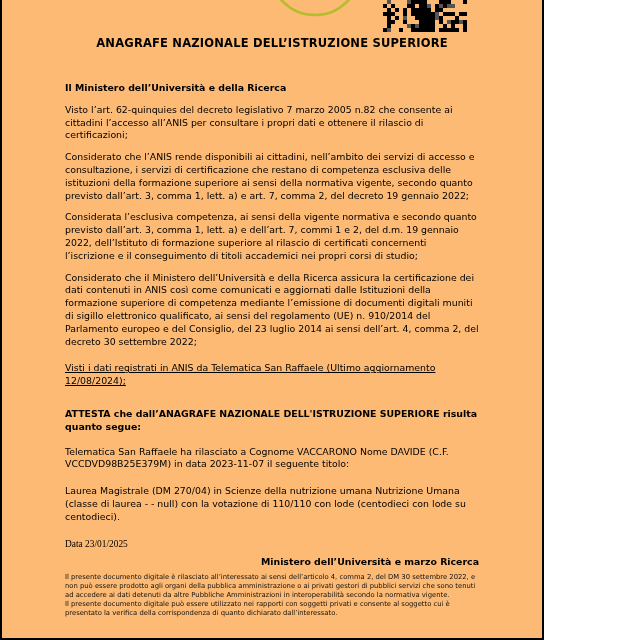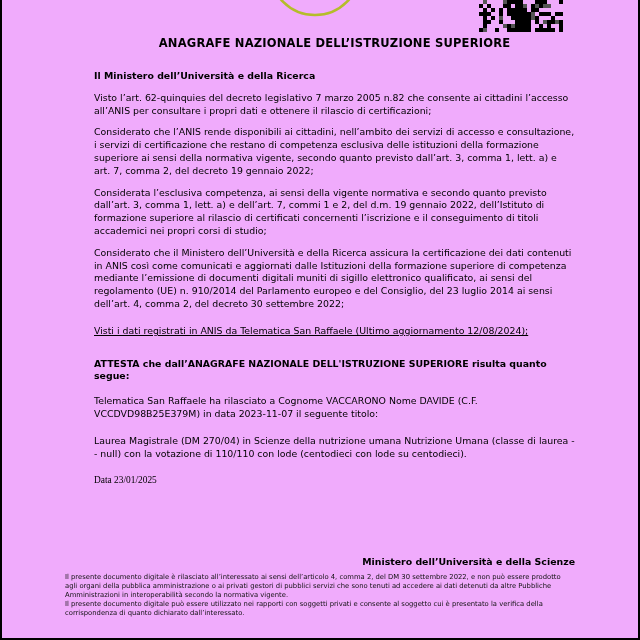--- a/index.html
+++ b/index.html
@@ -1,43 +1,42 @@
 <!DOCTYPE html>
 <html><head>
 <meta charset="utf-8">
 <style>
   html,body{margin:0;padding:0;background:#fff;}
   .page{
     position:relative;
-    width:640px;height:640px;
+    width:544px;height:640px;
     box-sizing:border-box;
-    background:#f0abfc;
+    background:#fdba74;
     border-left:2px solid #000;
     border-right:2px solid #000;
     border-bottom:2px solid #000;
     overflow:hidden;
     font-family:"DejaVu Sans","Liberation Sans",sans-serif;
     color:#000;
-    padding-left:29px;
   }
   .content{padding:0 63px;}
   .title{
     margin:36px 0 0 0;
     text-align:center;
     font-size:11.5px;
     font-weight:bold;
     letter-spacing:.2px;
   }
   .para{
     margin:0 0 9px 0;
     font-size:9.4px;
     line-height:12.8px;
     text-align:left;
   }
-  .intro{margin-top:20px;font-weight:bold;}
+  .intro{margin-top:32px;font-weight:bold;}
   .first-recital{margin-top:4px;}
   .underline{text-decoration:underline;margin-top:14px;}
   .attesta{margin-top:20px;font-weight:bold;}
   .issue{margin-top:12px;}
   .degree{margin-top:14px;}
   .dateline{margin-top:14px;font-family:Liberation Serif, serif;}
   .signature{
     position:absolute;
     top:556px;right:63px;
     font-size:9.4px;
@@ -263,20 +262,20 @@
     <p class="para underline">Visti i dati registrati in ANIS da Telematica San Raffaele (Ultimo aggiornamento 12/08/2024);</p>
 
     <p class="para attesta">ATTESTA che dall’ANAGRAFE NAZIONALE DELL'ISTRUZIONE SUPERIORE risulta quanto segue:</p>
 
     <p class="para issue">Telematica San Raffaele ha rilasciato a Cognome VACCARONO Nome DAVIDE (C.F. VCCDVD98B25E379M) in data 2023-11-07 il seguente titolo:</p>
     <p class="para degree">Laurea Magistrale (DM 270/04) in Scienze della nutrizione umana Nutrizione Umana (classe di laurea - - null) con la votazione di 110/110 con lode (centodieci con lode su centodieci).</p>
 
     <p class="para dateline">Data 23/01/2025</p>
   </div>
 
-  <div class="signature">Ministero dell’Università e della Scienze</div>
+  <div class="signature">Ministero dell’Università e marzo Ricerca</div>
 
   <div class="footer">
     <p>Il presente documento digitale è rilasciato all’interessato ai sensi dell’articolo 4, comma 2, del DM 30 settembre 2022, e non può essere prodotto agli organi della pubblica amministrazione o ai privati gestori di pubblici servizi che sono tenuti ad accedere ai dati detenuti da altre Pubbliche Amministrazioni in interoperabilità secondo la normativa vigente.</p>
     <p>Il presente documento digitale può essere utilizzato nei rapporti con soggetti privati e consente al soggetto cui è presentato la verifica della corrispondenza di quanto dichiarato dall’interessato.</p>
   </div>
 
 </div>
 
 </body></html>

